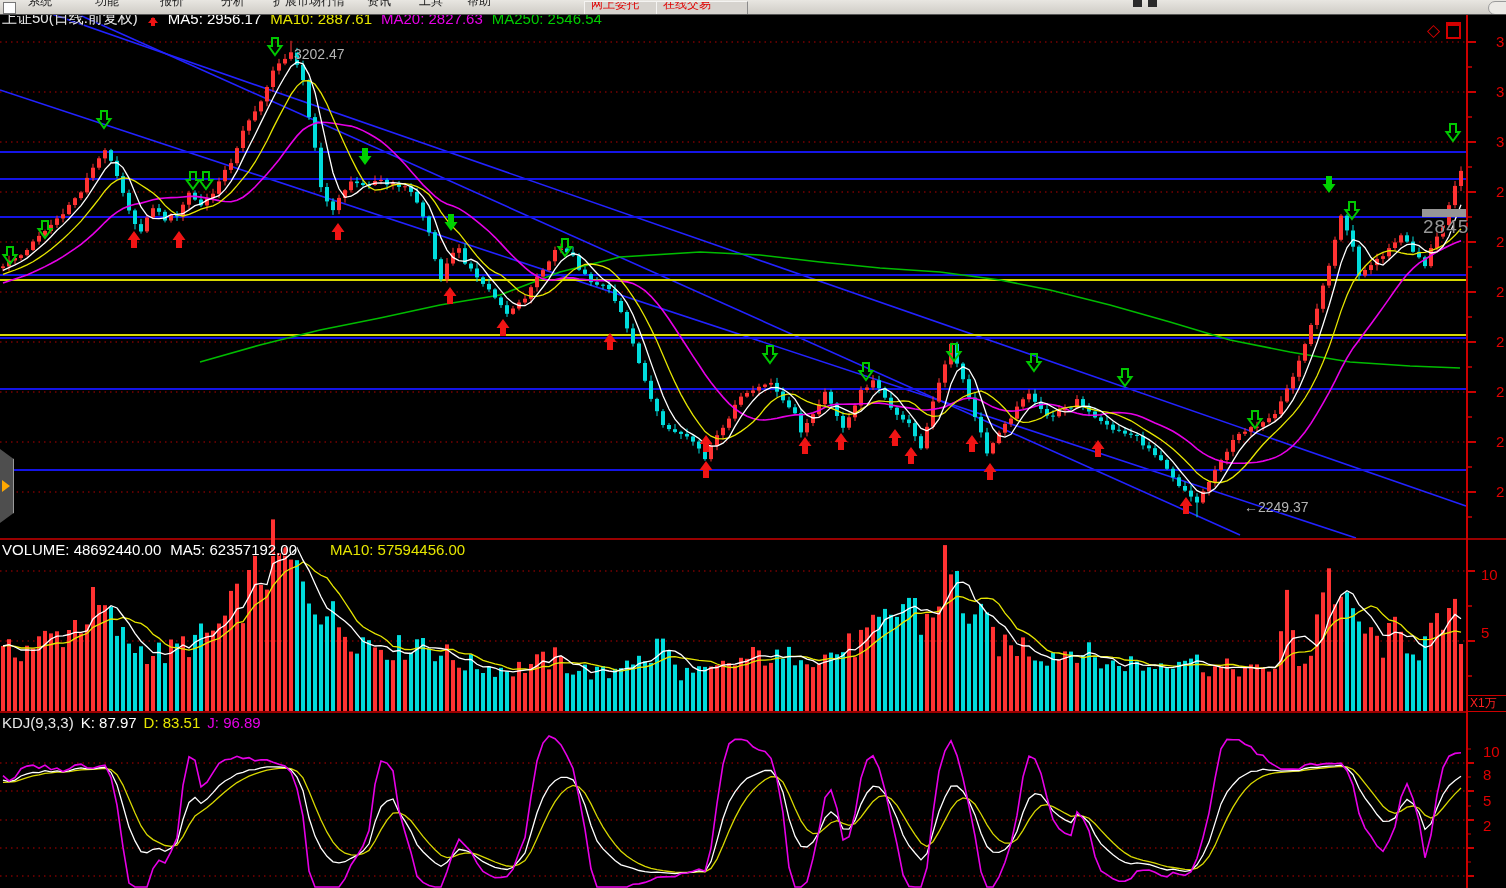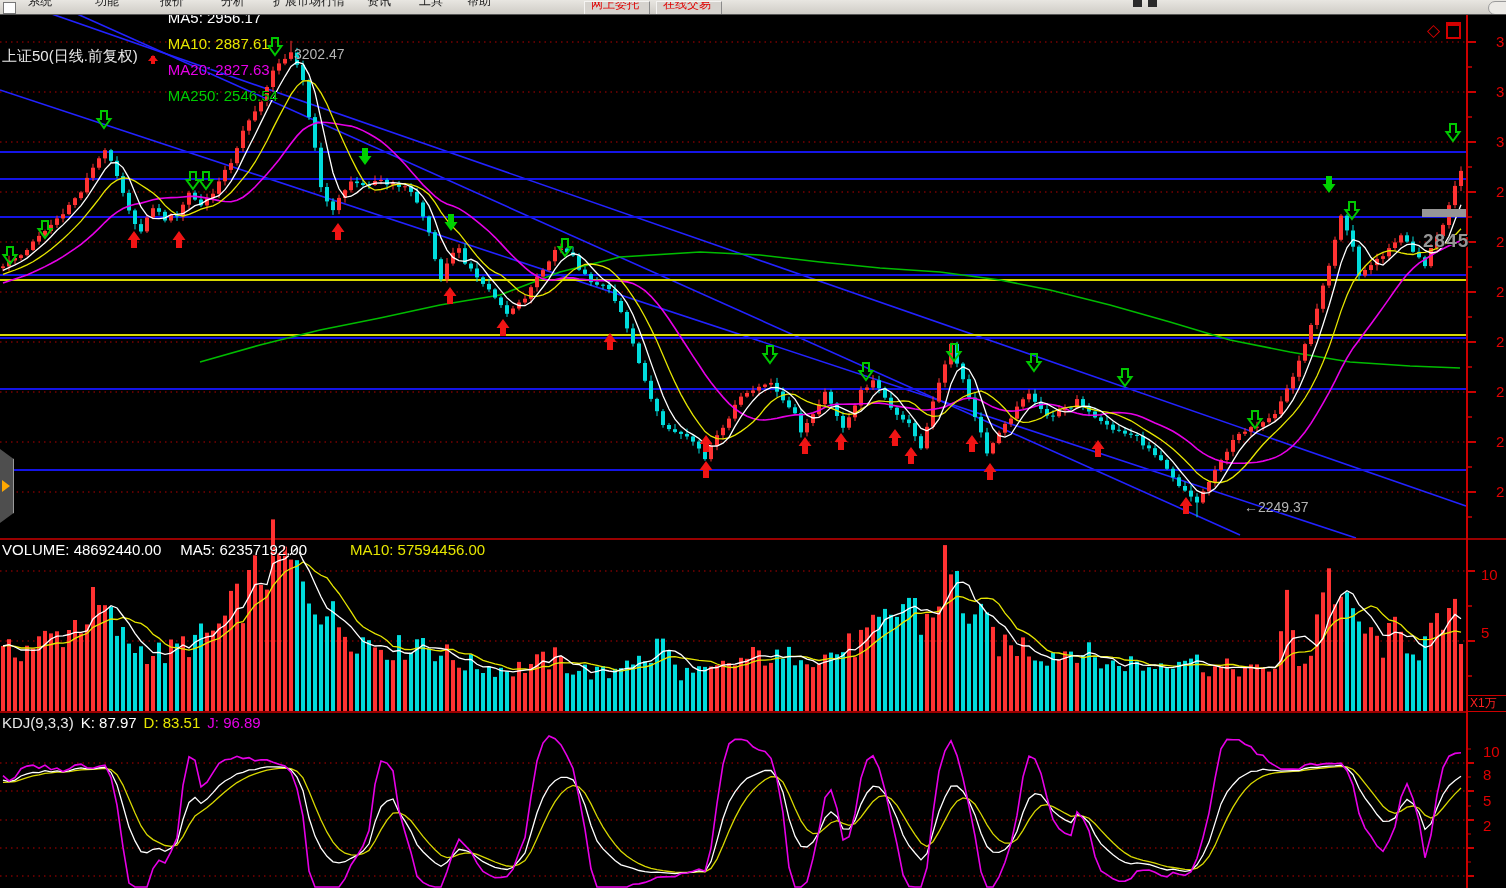--- a/index.html
+++ b/index.html
@@ -4,40 +4,40 @@
 <style>
   html,body{margin:0;padding:0;background:#000;}
   #app{position:relative;width:1506px;height:888px;overflow:hidden;background:#000;
        font-family:"Liberation Sans","DejaVu Sans",sans-serif;}
   #cv{position:absolute;left:0;top:0;z-index:1;}
   
   .toolbar{position:absolute;left:0;top:0;width:1506px;height:14px;z-index:5;
     background:linear-gradient(#e8e6e1,#cfccc6);border-bottom:1px solid #555;overflow:hidden;}
   .tb-item{position:absolute;top:-7px;font-size:12px;color:#1a1a1a;white-space:nowrap;cursor:default;}
   .tb-btn{position:absolute;top:1px;height:16px;background:#d6d3ce;border:1px solid;
-    border-color:#f5f4f2 #8a8a8a #8a8a8a #f5f4f2;overflow:hidden;}
+    border-color:#f5f4f2 #8a8a8a #8a8a8a #f5f4f2;overflow:hidden;padding-left:26px;}
   .tb-btn span{position:absolute;left:6px;top:-6px;font-size:12px;color:#e00000;white-space:nowrap;}
   .tb-appicon{position:absolute;left:3px;top:2px;width:11px;height:10px;background:#fdfdfd;border:1px solid #777;}
   .tb-stub{position:absolute;top:-2px;width:9px;height:9px;background:#2a2a2a;}
   .tb-pill{position:absolute;right:-8px;top:1px;width:24px;height:12px;background:#eceae6;
     border:1px solid #9a9a9a;border-radius:7px;}
   
   .hdr{position:absolute;z-index:3;display:flex;gap:9px;font-size:15px;white-space:nowrap;align-items:center;}
   .hdr span{text-shadow:1px 1px 0 #000;}
   .corner{position:absolute;z-index:3;color:#d40000;display:flex;gap:6px;align-items:center;}
   .win-ico{width:11px;height:11px;border:2px solid #d40000;border-top-width:4px;}
   
   .ylab{position:absolute;z-index:3;color:#e00000;font-size:15px;line-height:15px;}
   .ylab-sm{font-size:15px;}
   .unitbox{position:absolute;z-index:4;left:1467px;top:695px;width:38px;height:15px;
     border:1px solid #cc0000;color:#ff2020;font-size:12px;line-height:14px;padding-left:2px;
     background:#000;overflow:hidden;}
   
   .anno{position:absolute;z-index:3;color:#b4b4b4;font-size:14px;text-shadow:1px 1px 0 #000;white-space:nowrap;}
-  .anno-last{color:#969696;font-size:19px;font-weight:bold;letter-spacing:1px;margin-top:14px;}
+  .anno-last{color:#969696;font-size:19px;font-weight:normal;letter-spacing:1px;}
   
   .side-tab{position:absolute;z-index:4;left:0;top:449px;width:13px;height:74px;background:#4e4e4e;
     clip-path:polygon(0 0,100% 14%,100% 86%,0 100%);border-right:1px solid #9a9a9a;cursor:pointer;}
   .side-tab .tri{position:absolute;left:2px;top:31px;width:0;height:0;
     border-top:6px solid transparent;border-bottom:6px solid transparent;border-left:8px solid #ffa800;}
   .up-ico{display:inline-block;position:relative;width:12px;height:14px;}
   .up-ico i{position:absolute;left:1px;top:0;width:0;height:0;border:5px solid transparent;border-bottom:6px solid #f01414;}
   .up-ico b{position:absolute;left:4px;top:6px;width:4px;height:8px;background:#f01414;}
 </style>
 </head>
@@ -916,35 +916,35 @@
   <div class="side-tab">
     <div class="tri"></div>
   </div>
 
   <div class="hdr" style="left:2px;top:9px">
     <span style="color:#e8e8e8">上证50(日线.前复权)</span>
     <span class="up-ico">
         <i></i>
         <b></b>
       </span>
-    <span id="main-ind" style="display: flex; gap: 9px; flex-direction: column;">
+    <span id="main-ind" style="display: flex; gap: 9px;">
         <span style="color: rgb(255, 255, 255); text-shadow: rgb(0, 0, 0) 1px 1px 0px;">MA5: 2956.17</span>
         <span style="color: rgb(230, 230, 0); text-shadow: rgb(0, 0, 0) 1px 1px 0px;">MA10: 2887.61</span>
         <span style="color: rgb(230, 0, 230); text-shadow: rgb(0, 0, 0) 1px 1px 0px;">MA20: 2827.63</span>
         <span style="color: rgb(0, 204, 0); text-shadow: rgb(0, 0, 0) 1px 1px 0px;">MA250: 2546.54</span>
       </span>
   </div>
 
   <div class="corner" style="left:1427px;top:20px">
     <span style="font-size:17px">◇</span>
     <span class="win-ico"></span>
   </div>
 
   <div class="hdr" style="left:2px;top:541px">
-    <span id="vol-ind" style="display: flex; gap: 19px; text-align: right;">
+    <span id="vol-ind" style="display: flex; gap: 9px; text-align: right;">
         <span style="color: rgb(255, 255, 255); text-shadow: rgb(0, 0, 0) 1px 1px 0px;">VOLUME: 48692440.00</span>
         <span style="color: rgb(255, 255, 255); text-shadow: rgb(0, 0, 0) 1px 1px 0px;">MA5: 62357192.00</span>
         <span style="color: rgb(230, 230, 0); text-shadow: rgb(0, 0, 0) 1px 1px 0px; margin-left: 24px;">MA10: 57594456.00</span>
       </span>
   </div>
 
   <div class="hdr" style="left:2px;top:714px">
     <span id="kdj-ind" style="display: flex; gap: 7px;">
         <span style="color: rgb(232, 232, 232); text-shadow: rgb(0, 0, 0) 1px 1px 0px;">KDJ(9,3,3)</span>
         <span style="color: rgb(255, 255, 255); text-shadow: rgb(0, 0, 0) 1px 1px 0px;">K: 87.97</span>

